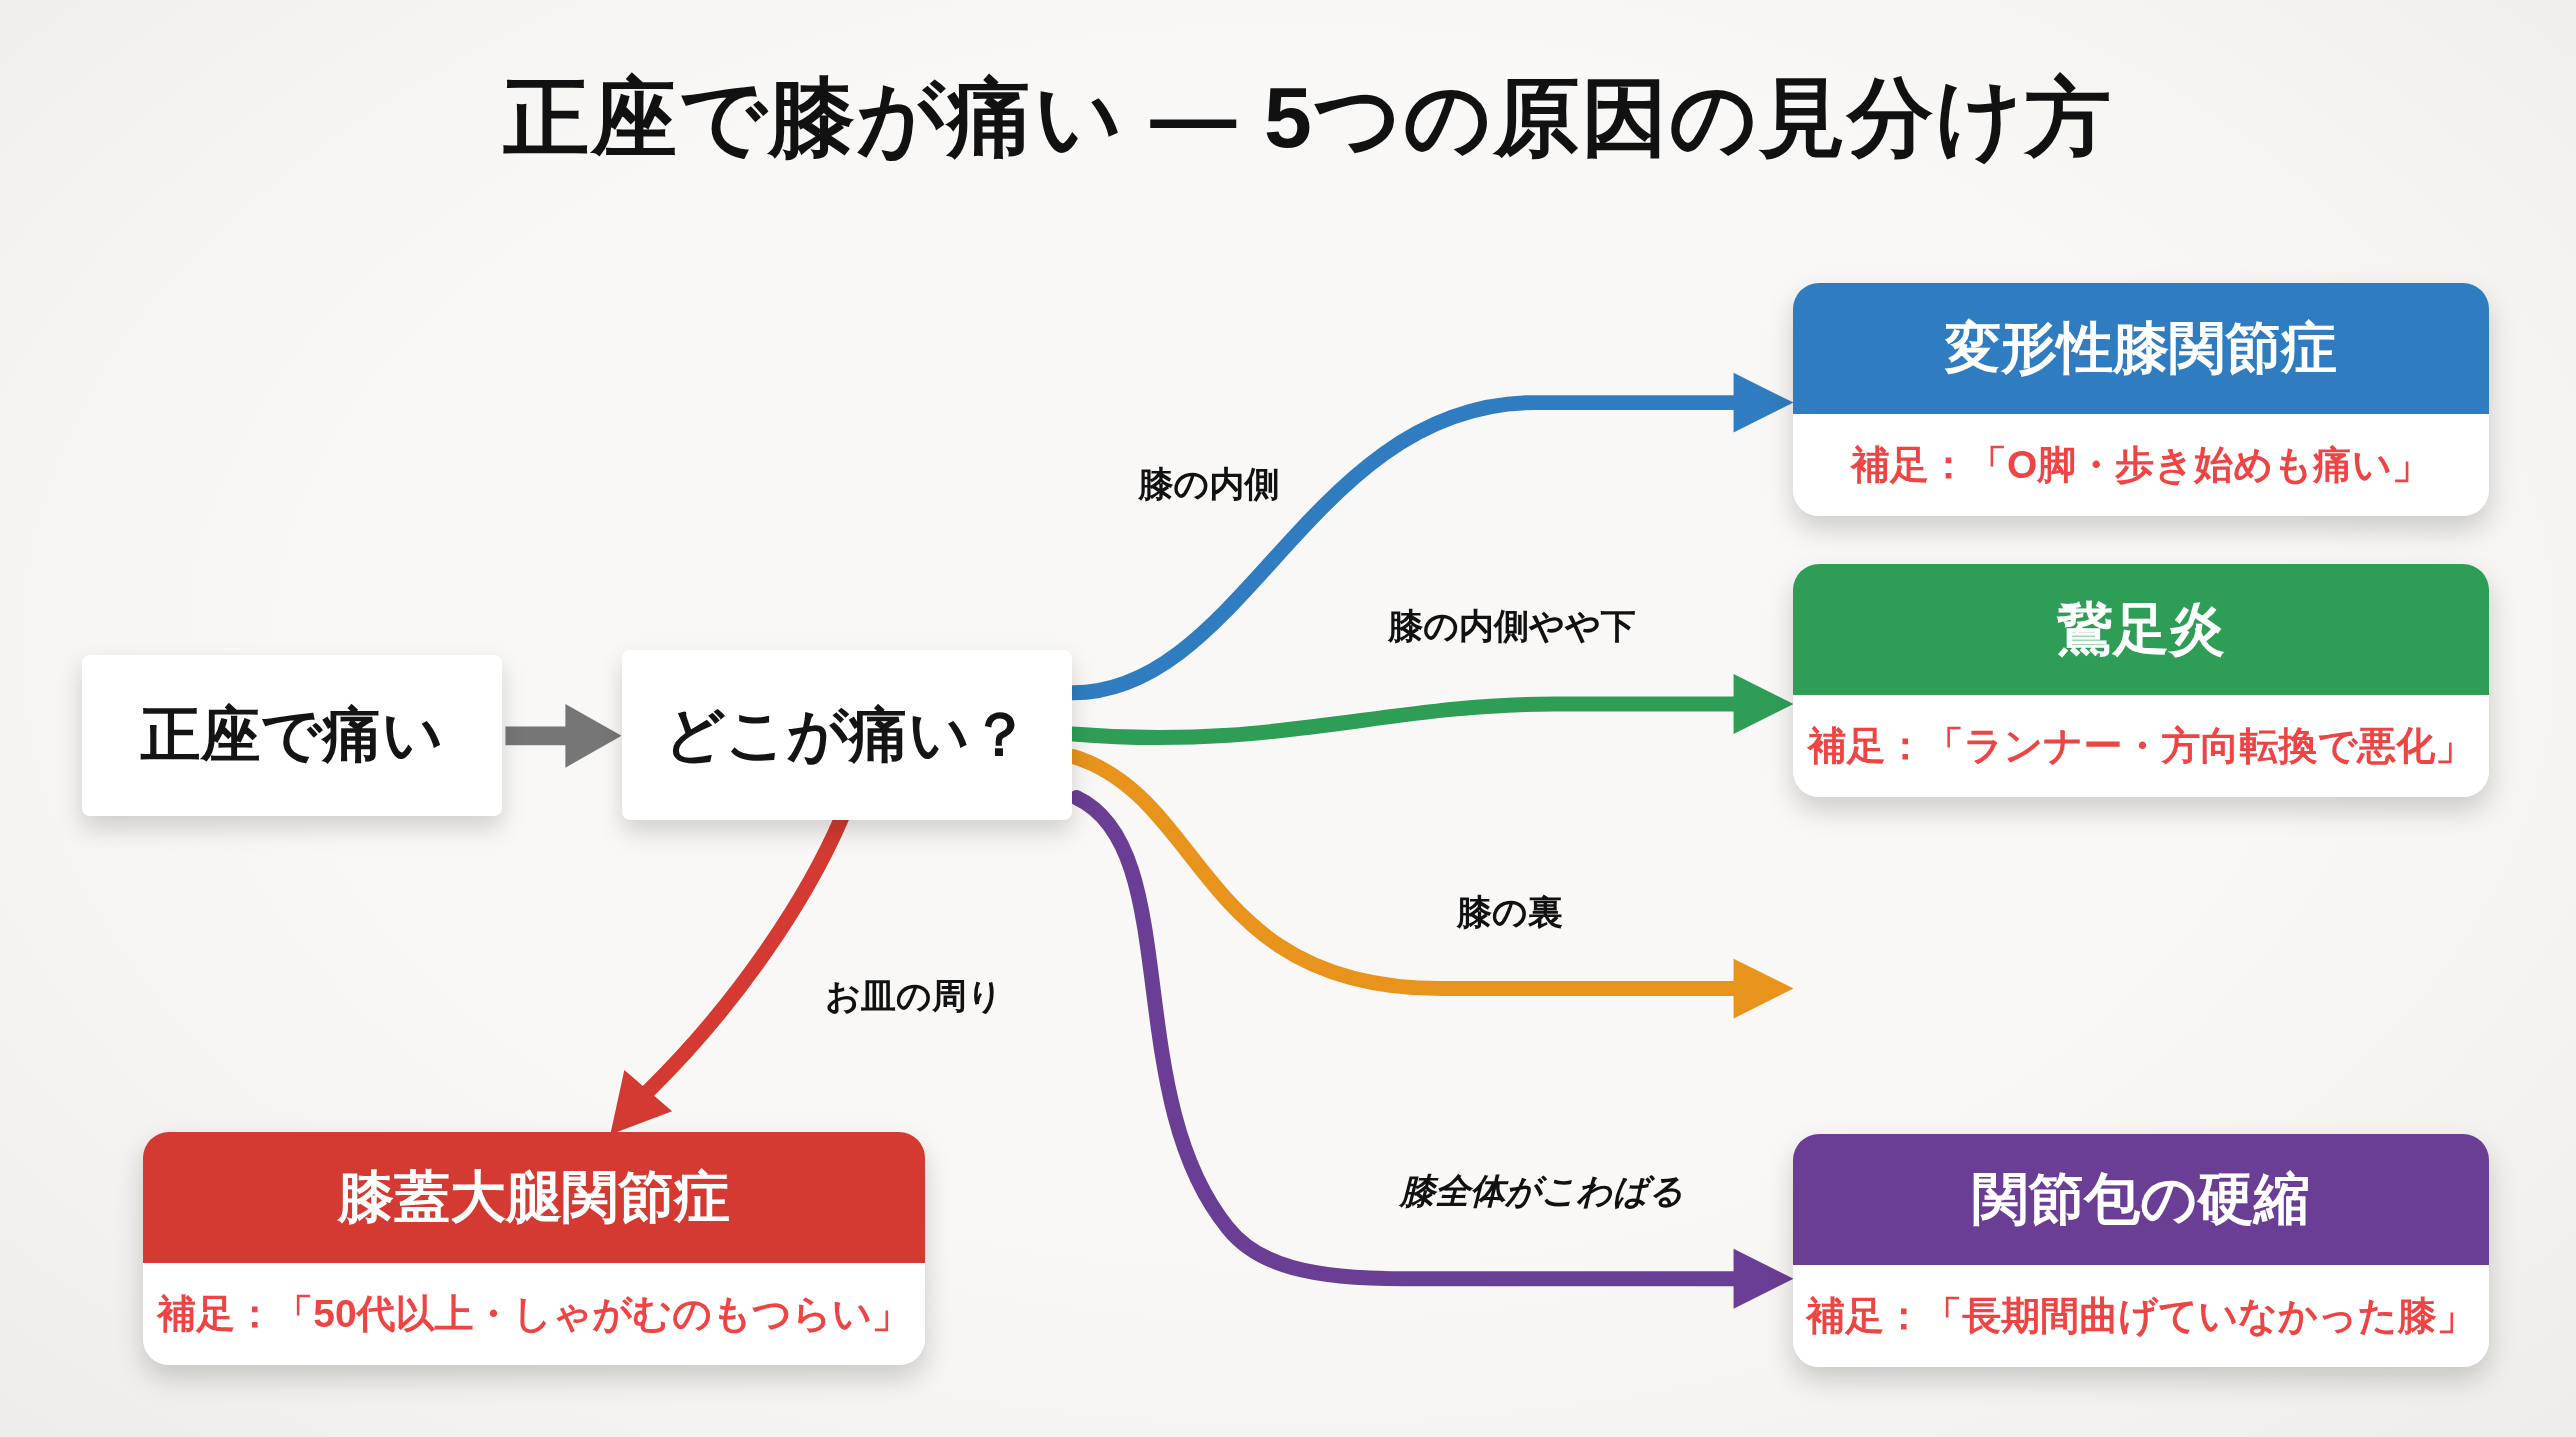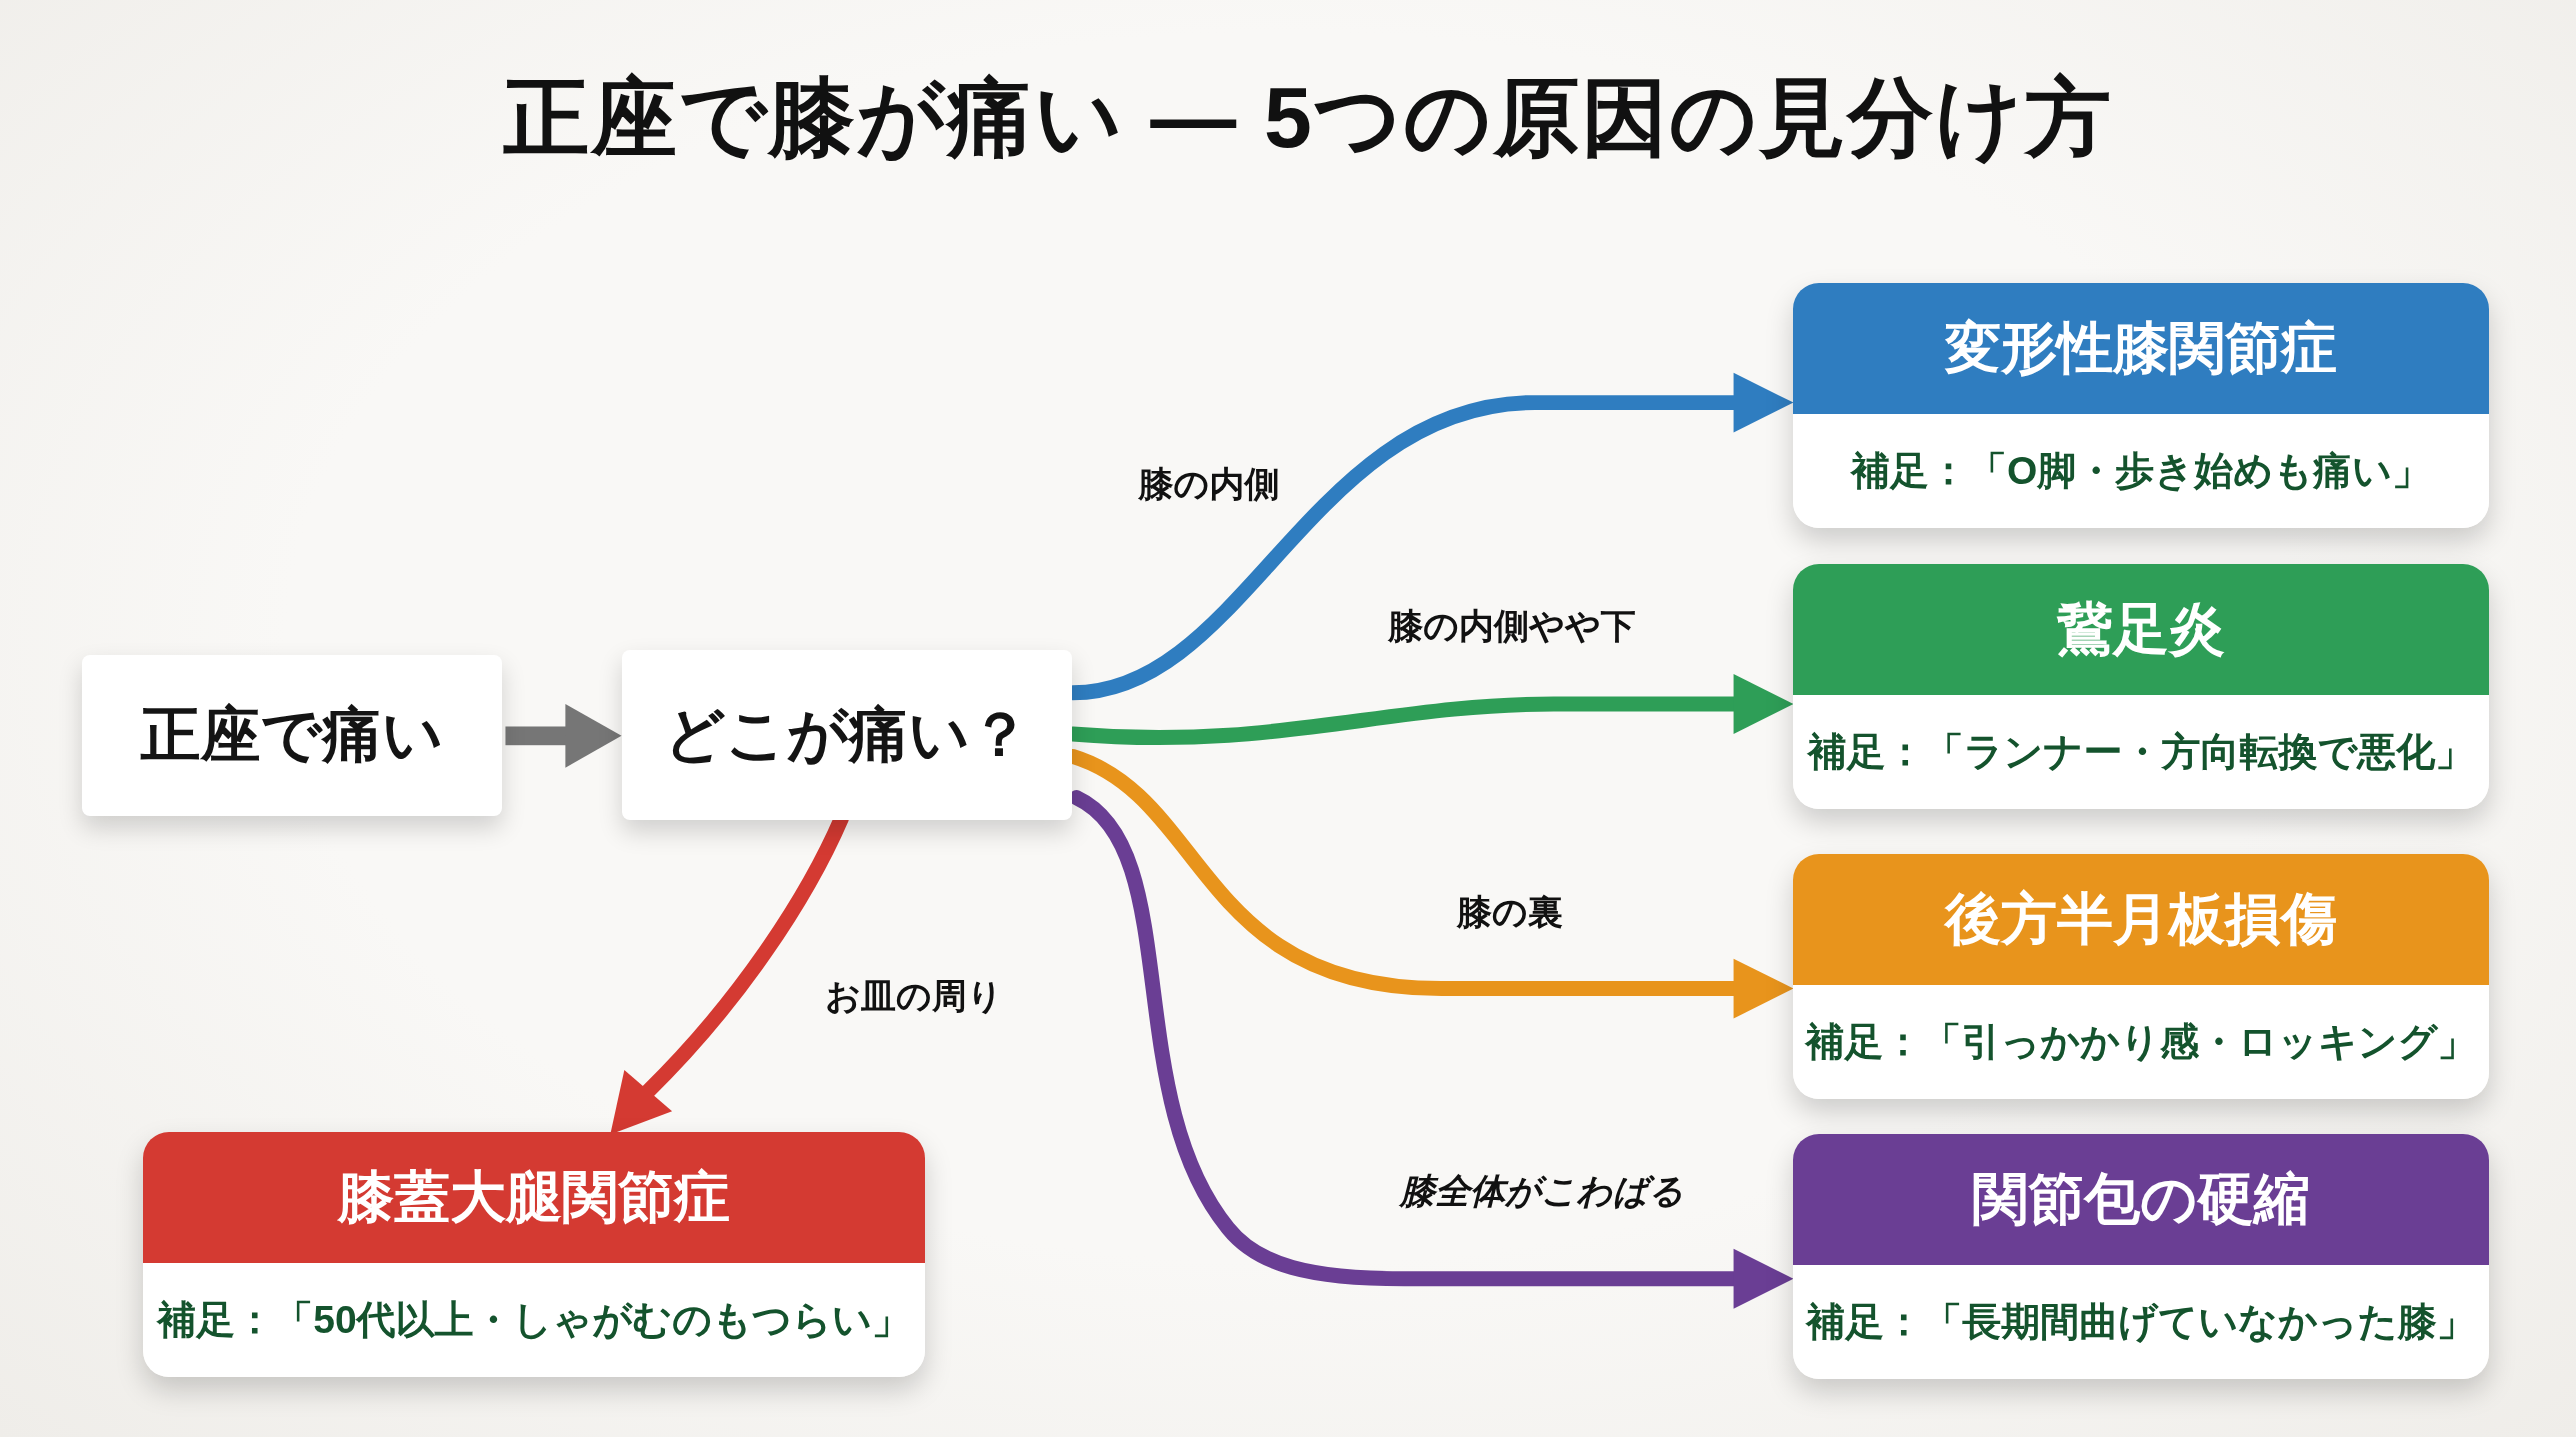--- a/index.html
+++ b/index.html
@@ -32,22 +32,22 @@
     box-shadow: 0 13px 28px rgba(0,0,0,0.18);
   }
   .cause-header {
     height: 131px; border-radius: 26px 26px 0 0;
     display: flex; align-items: center; justify-content: center;
     color: #ffffff; font-size: 56px; font-weight: 900; white-space: nowrap;
   }
   .cause-body {
     height: 90px; background: #ffffff; border-radius: 0 0 26px 26px;
     display: flex; align-items: center; justify-content: center;
-    font-size: 39px; font-weight: 700; color: #14532d; white-space: nowrap;
-    padding: 12px 15px;
+    font-size: 39px; font-weight: 700; color: #ef4444; white-space: nowrap;
+    padding: 6px 15px;
   }
 </style>
 </head>
 <body>
 
 <div class="canvas">
 
   <h1 class="title">正座で膝が痛い — 5つの原因の見分け方</h1>
 
   <svg class="connectors" viewBox="0 0 2752 1536" aria-hidden="true">
@@ -108,28 +108,20 @@
 
   <div class="cause-box" style="left:1793px; top:564px; width:696px;">
     <div class="cause-header" style="background-color: rgb(46, 158, 87);">
       <span>鵞足炎</span>
     </div>
     <div class="cause-body">
       <span>補足：「ランナー・方向転換で悪化」</span>
     </div>
   </div>
 
-  <div class="cause-box" style="left:1793px; top:854px; width:696px;">
-    <div class="cause-header" style="background-color: rgb(232, 148, 28);">
-      <span>後方半月板損傷</span>
-    </div>
-    <div class="cause-body">
-      <span>補足：「引っかかり感・ロッキング」</span>
-    </div>
-  </div>
 
   <div class="cause-box" style="left:1793px; top:1134px; width:696px;">
     <div class="cause-header" style="background-color: rgb(106, 62, 148);">
       <span>関節包の硬縮</span>
     </div>
     <div class="cause-body">
       <span>補足：「長期間曲げていなかった膝」</span>
     </div>
   </div>
 

